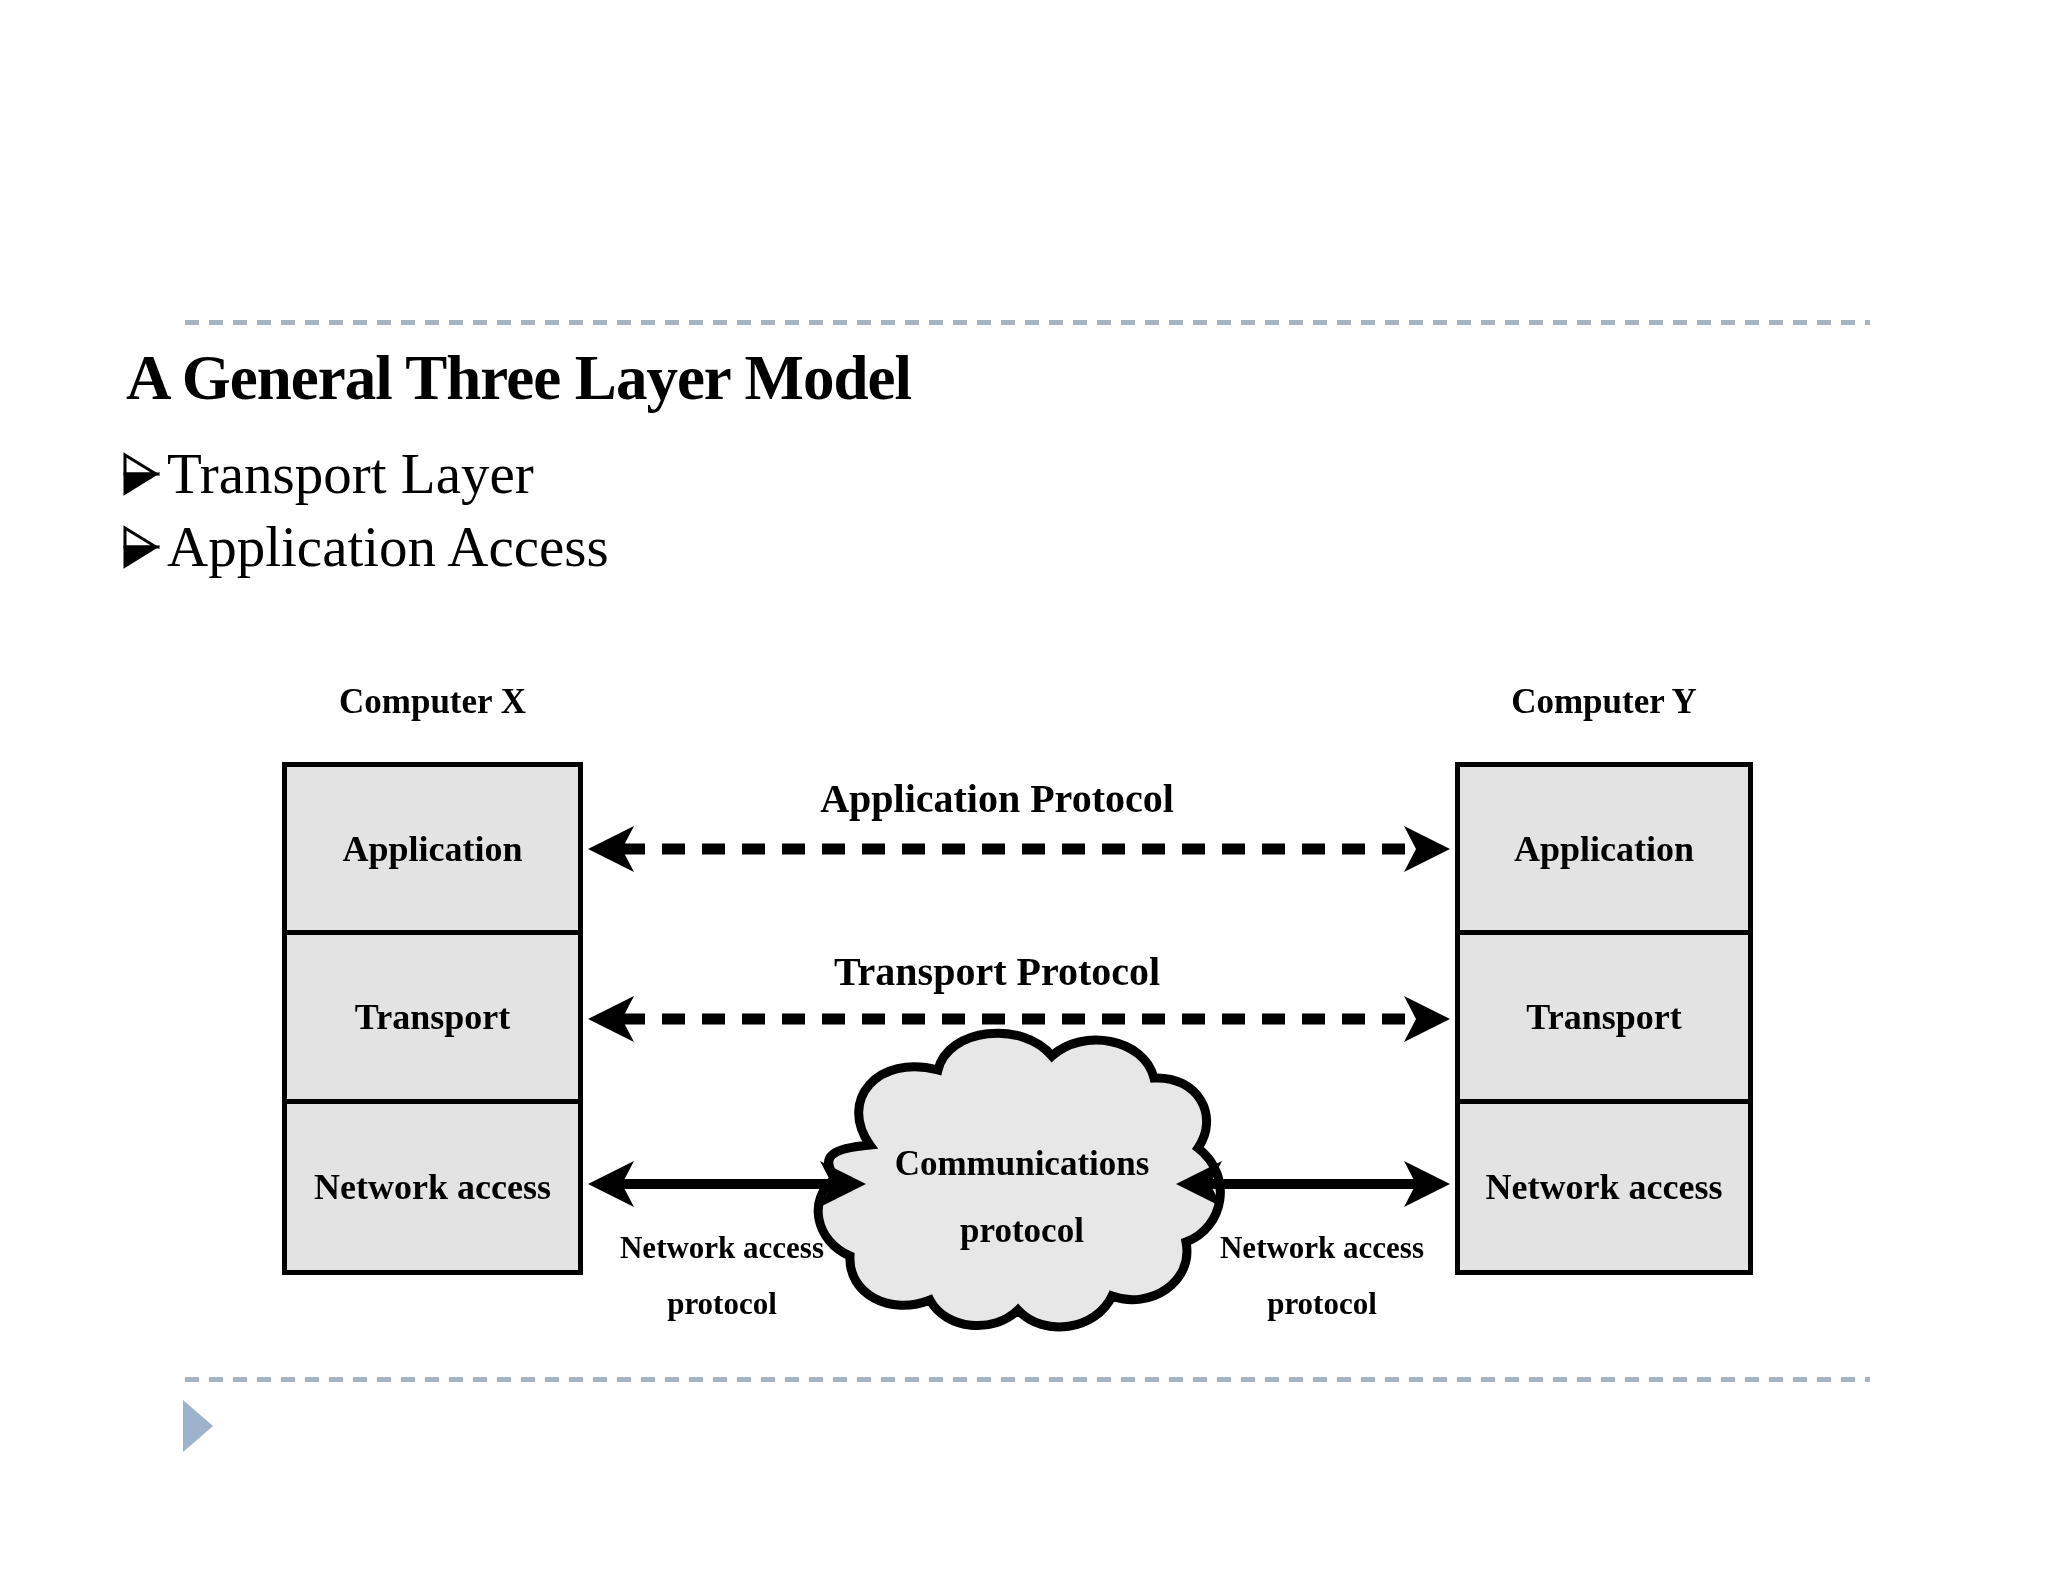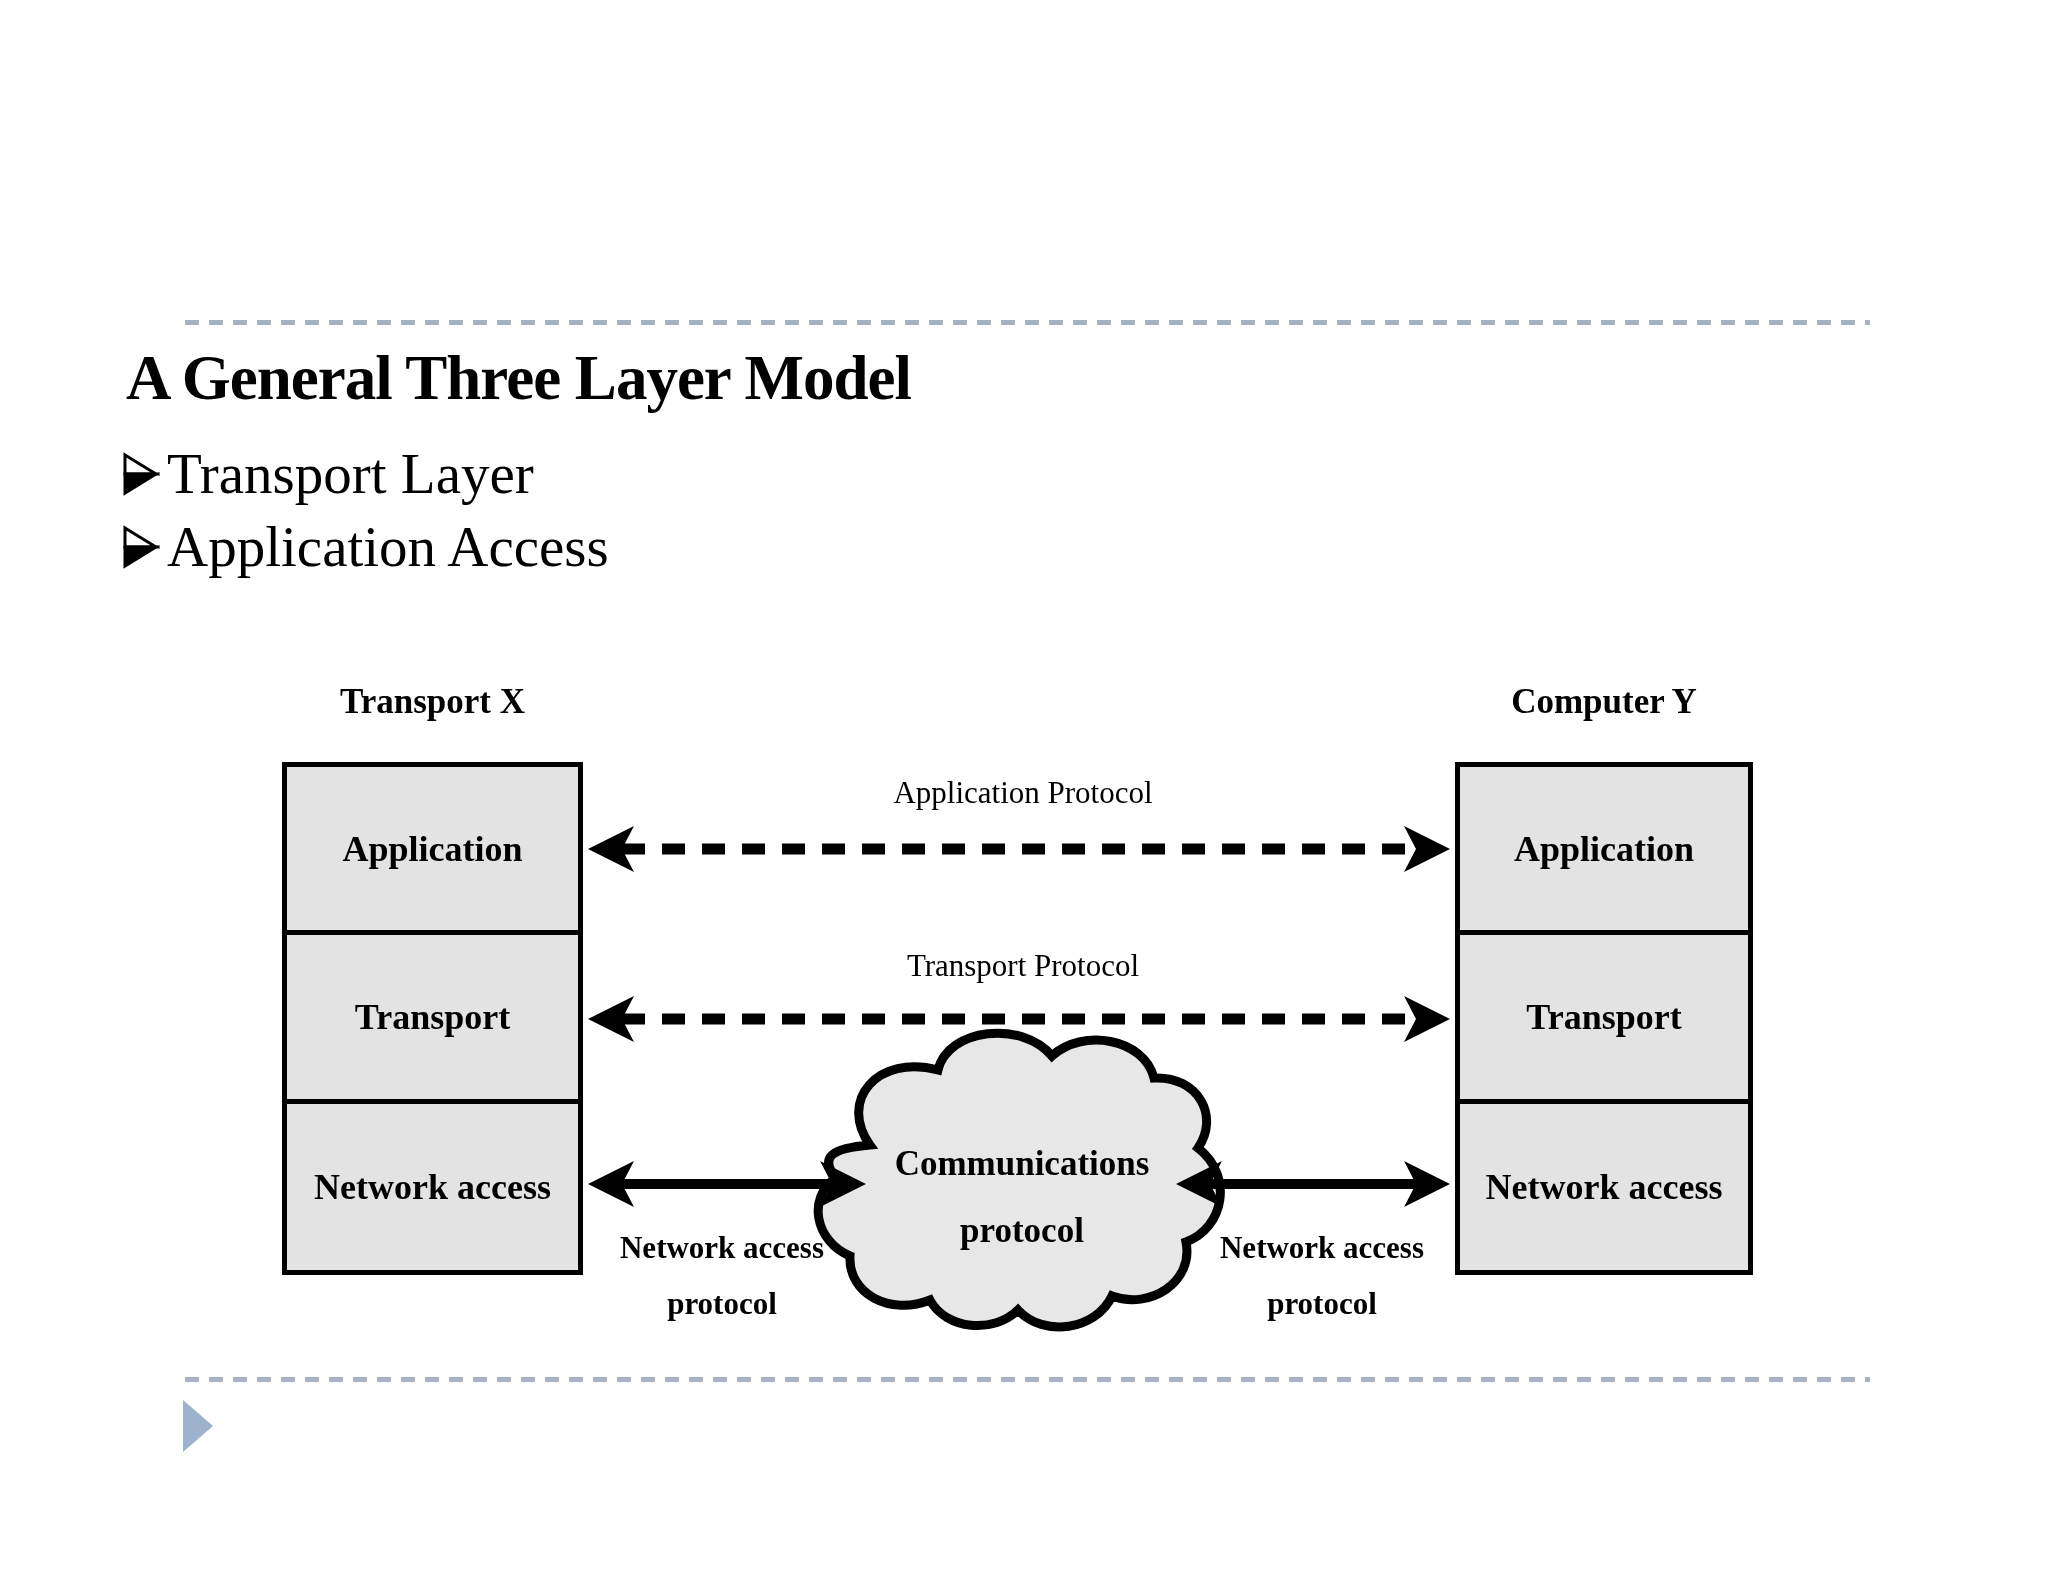--- a/index.html
+++ b/index.html
@@ -74,25 +74,25 @@
     font-size: 36px;
     font-weight: bold;
     white-space: nowrap;
   }
   .layer-row.r1 { height: 163px; }
   .layer-row.r2 { height: 164px; border-top: 5px solid var(--box-border, #000000); }
   .layer-row.r3 { height: 166px; border-top: 5px solid var(--box-border, #000000); }
   .overlay { position: absolute; left: 0; top: 0; pointer-events: none; }
   .proto-label {
     position: absolute;
-    left: 703px;
+    left: 677px;
     width: 640px;
     text-align: center;
-    font-size: 31px;
-    font-weight: normal;
+    font-size: 40px;
+    font-weight: bold;
     white-space: nowrap;
   }
   .proto-label.app { top: 775px; }
   .proto-label.transport { top: 948px; }
   .cloud-label {
     position: absolute;
     left: 822px;
     top: 1130px;
     width: 400px;
     text-align: center;
@@ -178,21 +178,21 @@
       <line x1="622" y1="1184" x2="832" y2="1184" stroke="#000000" stroke-width="10"></line>
     </g>
 
     <g fill="#000000" stroke="none">
       <polygon points="1176,1184 1222,1161 1210,1184 1222,1207"></polygon>
       <polygon points="1450,1184 1404,1161 1416,1184 1404,1207"></polygon>
       <line x1="1210" y1="1184" x2="1416" y2="1184" stroke="#000000" stroke-width="10"></line>
     </g>
   </svg>
 
-  <div class="computer-label x">Transport X</div>
+  <div class="computer-label x">Computer X</div>
   <div class="computer-label y">Computer Y</div>
 
   <div class="stack left">
     <div class="layer-row r1">Application</div>
     <div class="layer-row r2">Transport</div>
     <div class="layer-row r3">Network access</div>
   </div>
 
   <div class="stack right">
     <div class="layer-row r1">Application</div>

